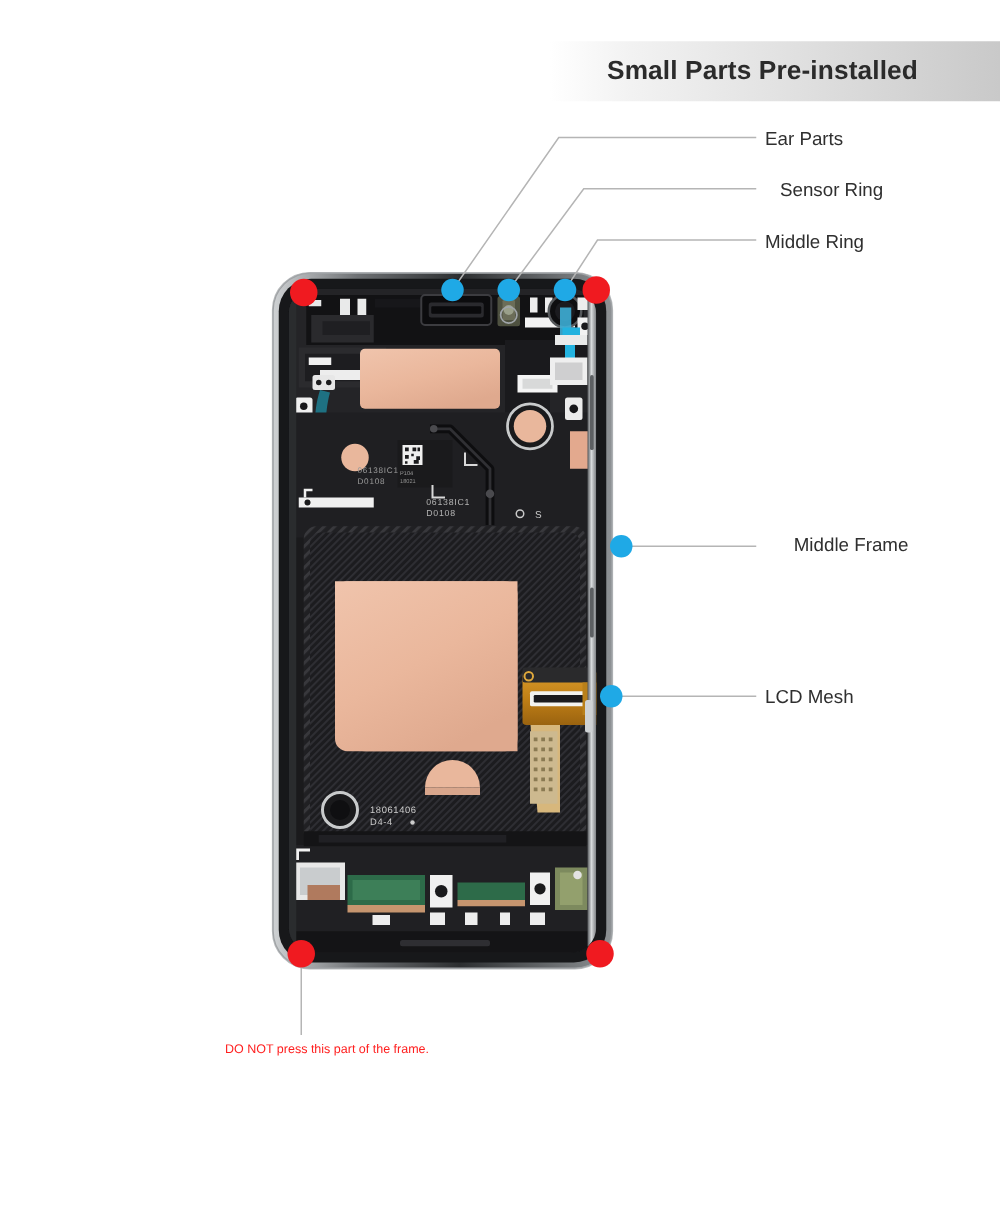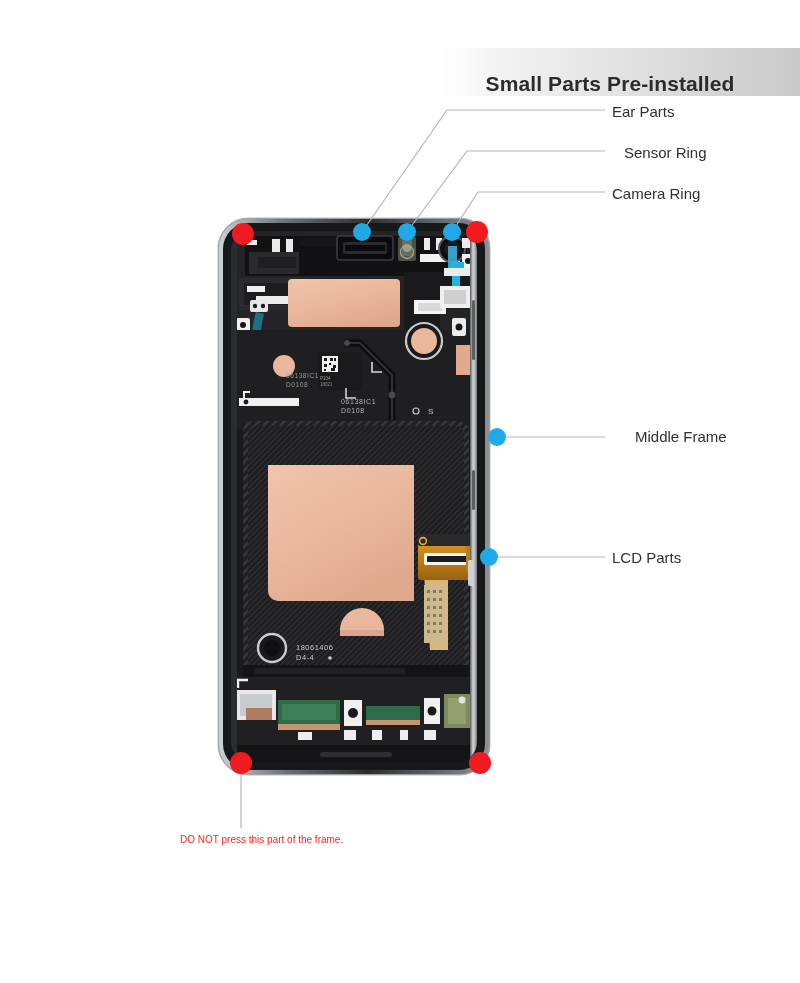--- a/index.html
+++ b/index.html
@@ -13,26 +13,26 @@
     position: relative;
     overflow: hidden;
     font-family: "Liberation Sans", sans-serif;
     -webkit-font-smoothing: antialiased;
   }
 
   
   .header-banner {
     position: absolute;
     left: 440px;
-    top: 48px;
+    top: 33px;
     width: 360px;
     height: 48px;
     background: linear-gradient(to right, #ffffff 0%, #f2f2f2 18%, #e0e0e0 55%, #c9c9c9 100%);
     display: flex;
-    align-items: flex-end;
+    align-items: center;
     justify-content: center;
     box-sizing: border-box;
     padding-right: 20px;
   }
   .header-title {
     font-size: 21px;
     font-weight: 700;
     color: #2b2b2b;
     letter-spacing: 0.1px;
     white-space: nowrap;
@@ -352,19 +352,19 @@
 <div class="dot dot-blue" style="left:488px; top:428px; width:18px; height:18px;"></div>
 <div class="dot dot-blue" style="left:480px; top:548px; width:18px; height:18px;"></div>
 
 <div class="dot dot-red" style="left:232px; top:223px; width:22px; height:22px;"></div>
 <div class="dot dot-red" style="left:466px; top:221px; width:22px; height:22px;"></div>
 <div class="dot dot-red" style="left:230px; top:752px; width:22px; height:22px;"></div>
 <div class="dot dot-red" style="left:469px; top:752px; width:22px; height:22px;"></div>
 
 <div class="callout-label" style="left:612px; top:104px;">Ear Parts</div>
 <div class="callout-label" style="left:612px; top:145px;margin-left:12px;">Sensor Ring</div>
-<div class="callout-label" style="left:612px; top:186px;">Camera Ring</div>
+<div class="callout-label" style="left:612px; top:186px;">Middle Ring</div>
 <div class="callout-label" style="left:635px; top:429px;">Middle Frame</div>
-<div class="callout-label" style="left:612px; top:550px;">LCD Parts</div>
+<div class="callout-label" style="left:612px; top:550px;">LCD Mesh</div>
 
 <div class="warning-block">
   <span class="warning-line">DO NOT press this part of the frame.</span>
 </div>
 
 </body></html>

